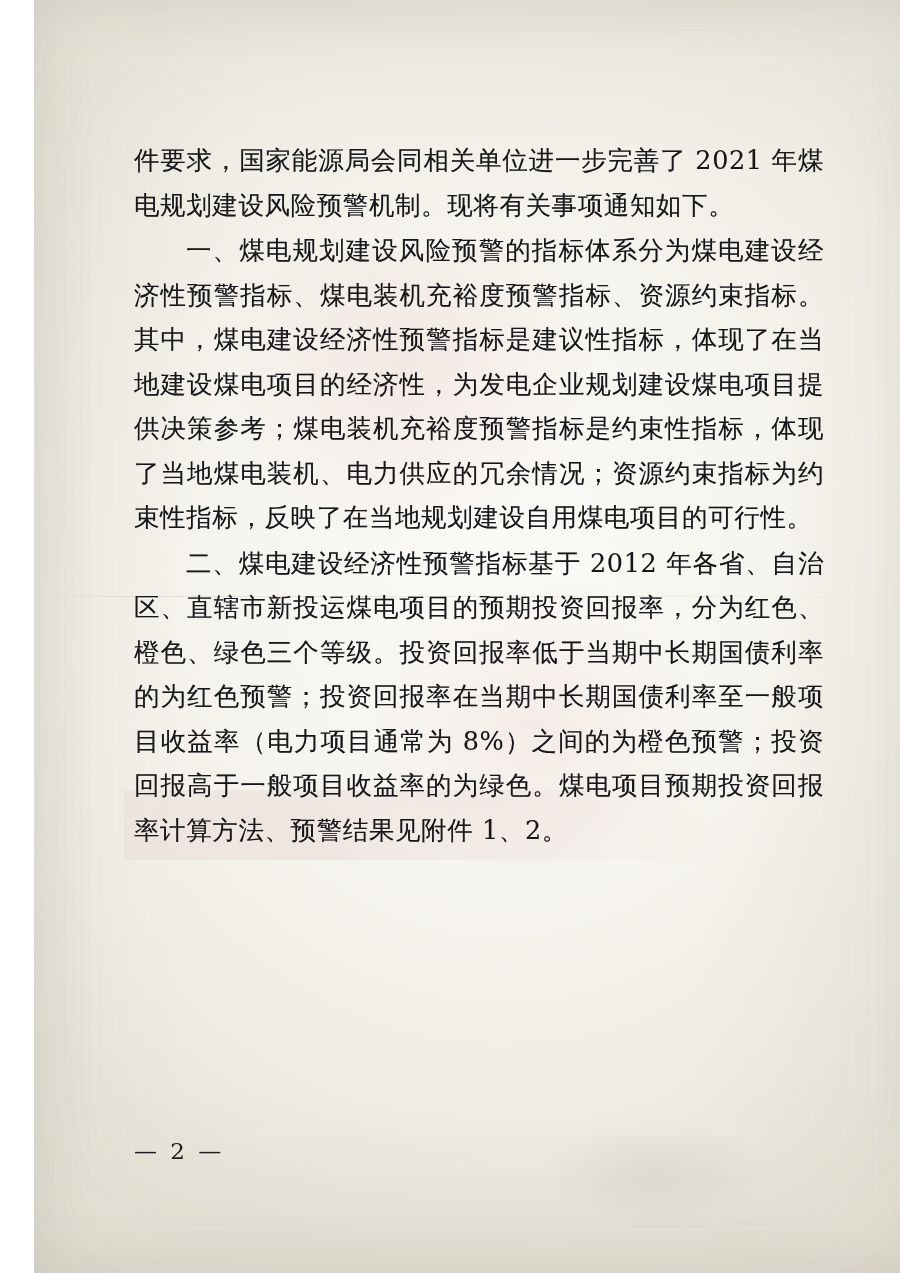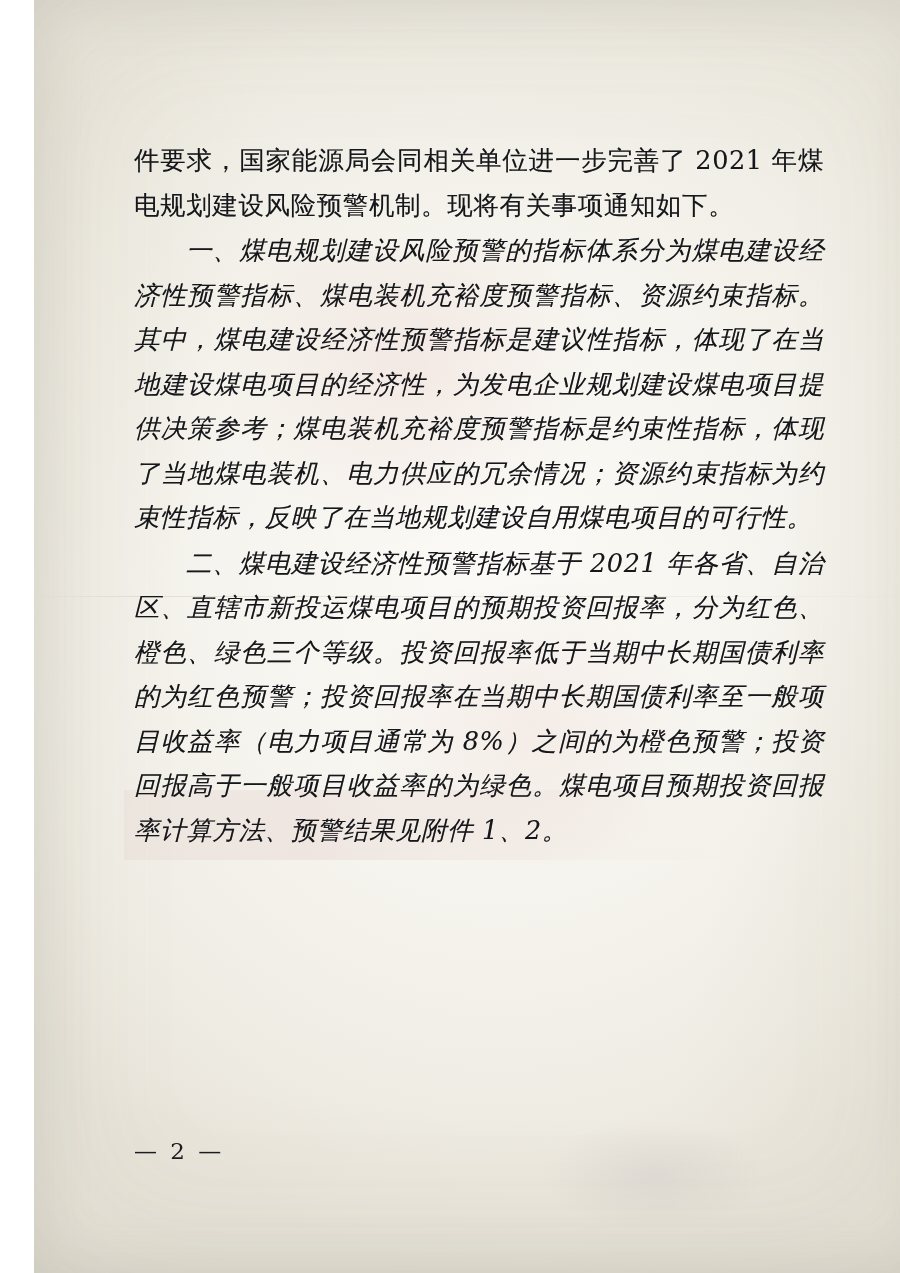--- a/index.html
+++ b/index.html
@@ -89,21 +89,20 @@
     letter-spacing: 0.6px;
     text-align: justify;
     text-justify: inter-character;
     margin: 0 0 1px 0;
     font-family: "DejaVu Serif", "Liberation Serif", serif;
     font-weight: 500;
     text-shadow: 0 0 0.5px rgba(20,20,26,0.35);
   }
   .para.indent {
     text-indent: 52px;
-    font-style: italic;
   }
   .page-number {
     position: absolute;
     left: 100px;
     top: 1138px;
     font-size: 23px;
     color: #1b1c20;
     letter-spacing: 3px;
     font-family: "DejaVu Serif", "Liberation Serif", serif;
   }
@@ -125,17 +124,17 @@
   <div class="paper-tint-b"></div>
   <div class="stamp-bleed"></div>
   <div class="stamp-bleed-3"></div>
   <div class="stamp-bleed-2"></div>
   <div class="fold-line"></div>
   <div class="edge-shade"></div>
 
   <div class="content">
     <p class="para">件要求，国家能源局会同相关单位进一步完善了 2021 年煤电规划建设风险预警机制。现将有关事项通知如下。</p>
     <p class="para indent">一、煤电规划建设风险预警的指标体系分为煤电建设经济性预警指标、煤电装机充裕度预警指标、资源约束指标。其中，煤电建设经济性预警指标是建议性指标，体现了在当地建设煤电项目的经济性，为发电企业规划建设煤电项目提供决策参考；煤电装机充裕度预警指标是约束性指标，体现了当地煤电装机、电力供应的冗余情况；资源约束指标为约束性指标，反映了在当地规划建设自用煤电项目的可行性。</p>
-    <p class="para indent">二、煤电建设经济性预警指标基于 2021 年各省、自治区、直辖市新投运煤电项目的预期投资回报率，分为红色、橙色、绿色三个等级。投资回报率低于当期中长期国债利率的为红色预警；投资回报率在当期中长期国债利率至一般项目收益率（电力项目通常为 8%）之间的为橙色预警；投资回报高于一般项目收益率的为绿色。煤电项目预期投资回报率计算方法、预警结果见附件 1、2。</p>
+    <p class="para indent">二、煤电建设经济性预警指标基于 2012 年各省、自治区、直辖市新投运煤电项目的预期投资回报率，分为红色、橙色、绿色三个等级。投资回报率低于当期中长期国债利率的为红色预警；投资回报率在当期中长期国债利率至一般项目收益率（电力项目通常为 8%）之间的为橙色预警；投资回报高于一般项目收益率的为绿色。煤电项目预期投资回报率计算方法、预警结果见附件 1、2。</p>
   </div>
 
   <div class="page-number">— 2 —</div>
 </div>
 
 </body></html>

